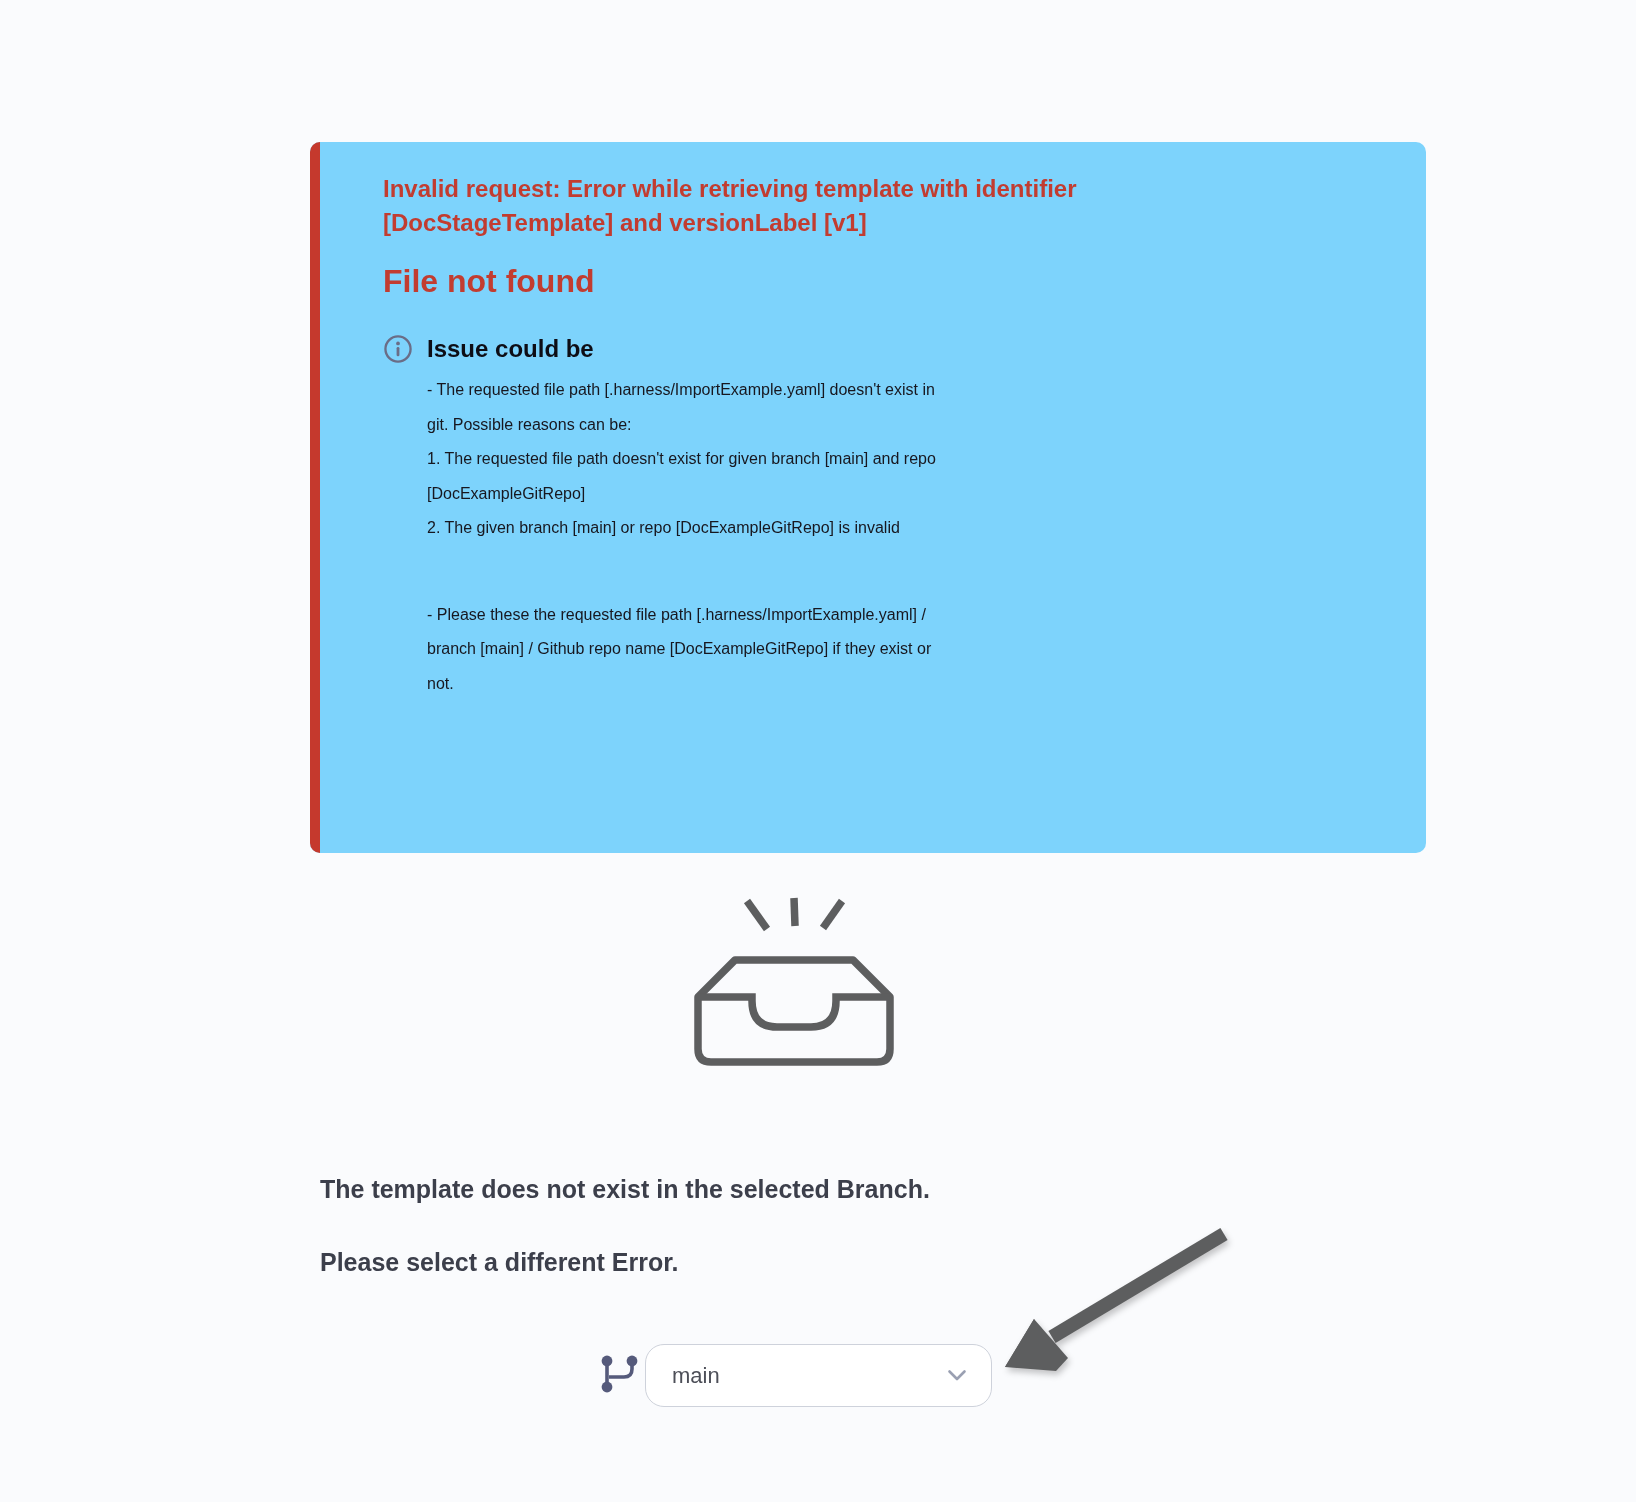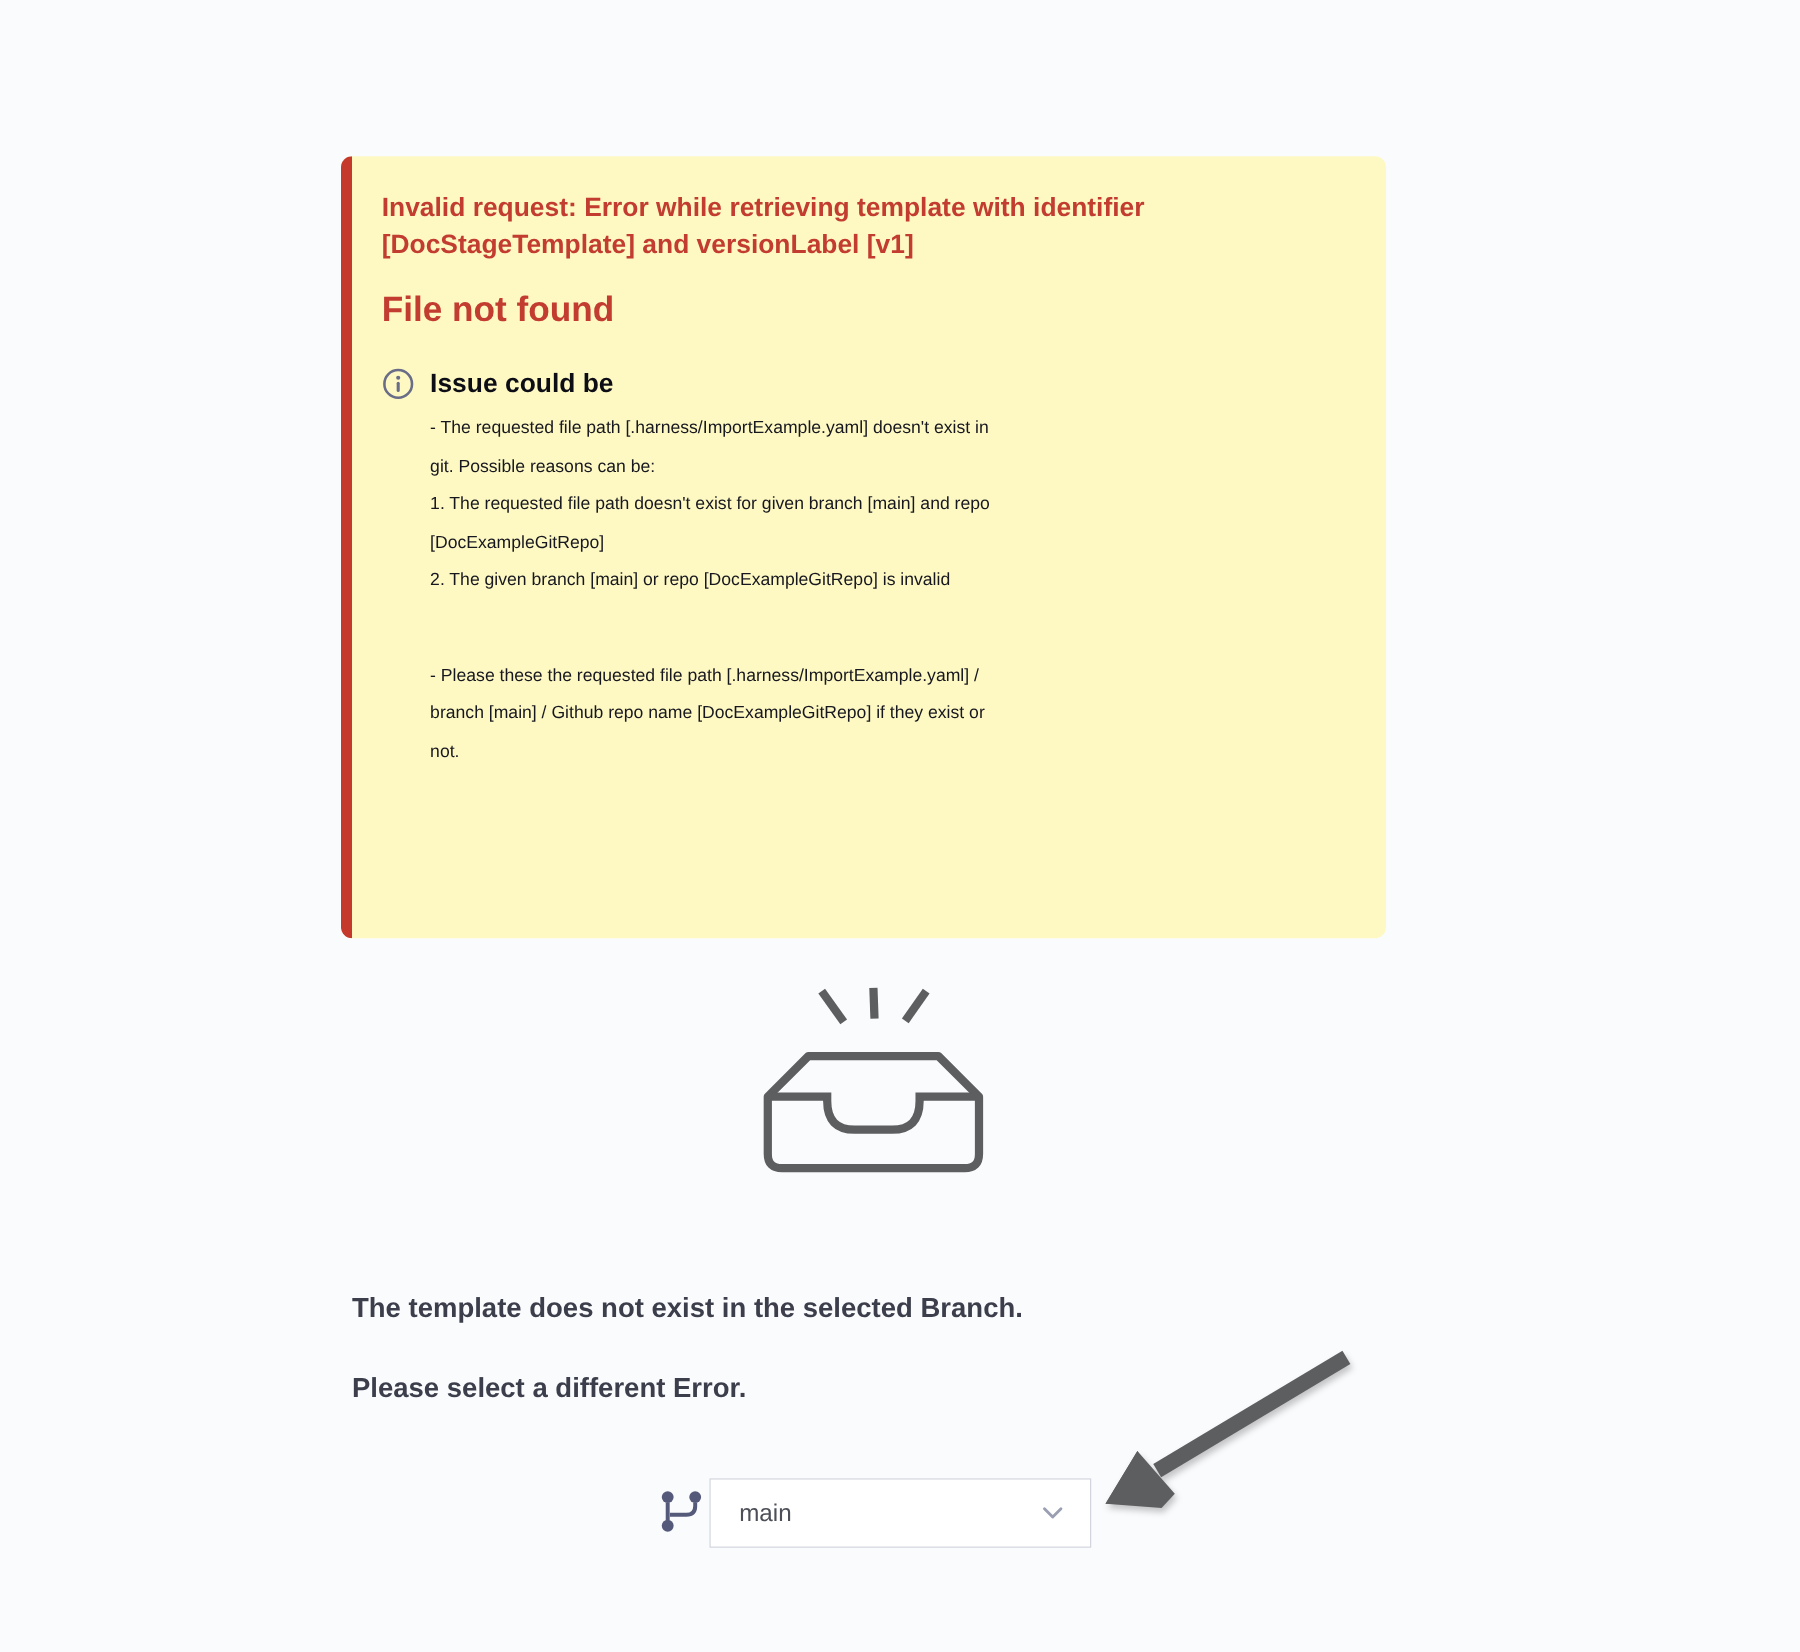--- a/index.html
+++ b/index.html
@@ -8,24 +8,25 @@
     position: relative;
     background: #fafbfd;
     font-family: "Liberation Sans", "DejaVu Sans", sans-serif;
     overflow: hidden;
   }
 
   
   .banner {
     position: absolute;
     left: 310px; top: 142px;
-    width: 950px; height: 711px;
-    background: #fef9c3;
+    width: 1116px; height: 711px;
+    background: #7dd3fc;
     border-radius: 10px;
     overflow: hidden;
+    padding-left: 36px;
   }
   .banner-stripe {
     position: absolute;
     left: 0; top: 0; bottom: 0;
     width: 10px;
     background: #c5392d;
   }
   .banner-content {
     position: relative;
     padding: 30px 44px 0 37px;
@@ -94,21 +95,21 @@
   .branch-icon {
     position: absolute;
     left: 596px; top: 1350px;
   }
   .branch-select {
     position: absolute;
     left: 645px; top: 1344px;
     width: 347px; height: 63px;
     background: #ffffff;
     border: 1.4px solid #ced2db;
-    border-radius: 0;
+    border-radius: 19px;
     display: flex;
     align-items: center;
     justify-content: space-between;
     padding: 0 24px 0 26px;
     cursor: pointer;
   }
   .branch-select-value {
     color: #4d4f58;
     font-size: 22px;
   }

